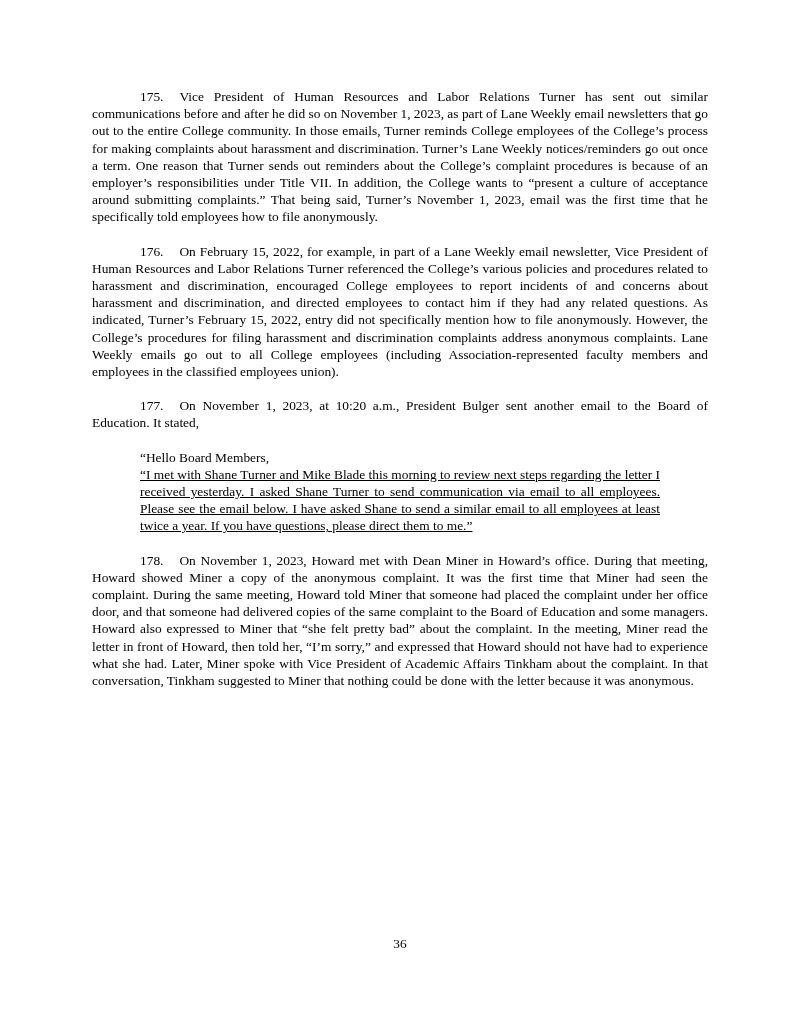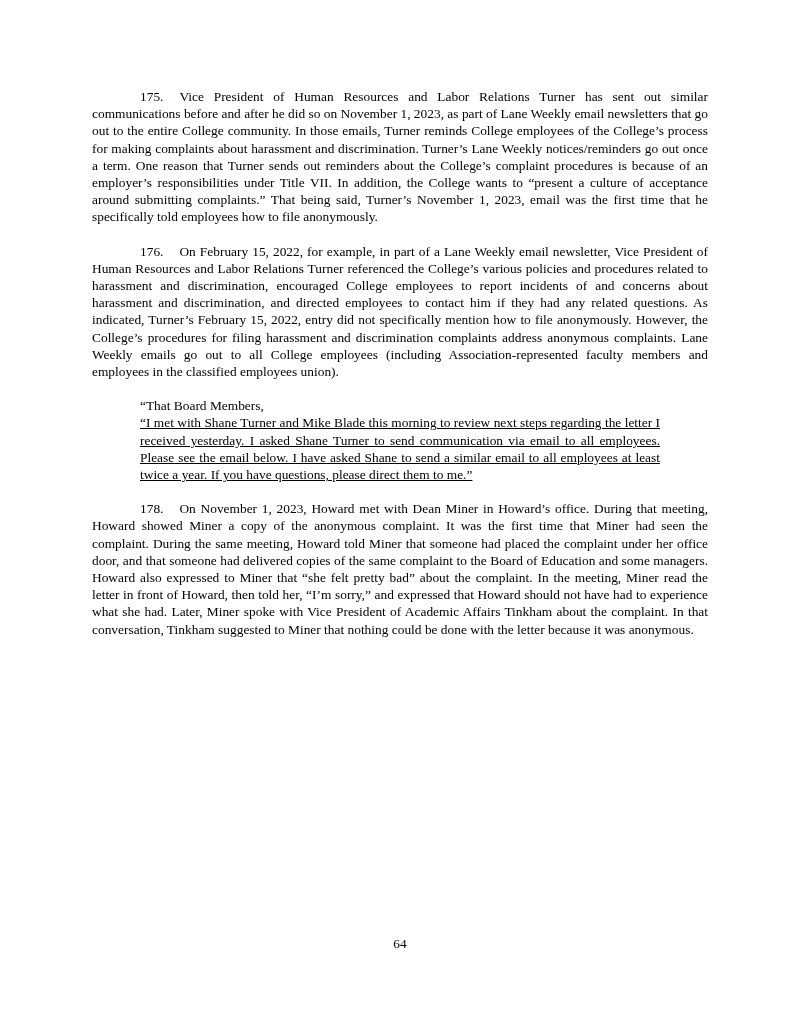--- a/index.html
+++ b/index.html
@@ -56,26 +56,29 @@
 <div class="page">
 
   <p class="para">
     <span class="pnum">175.</span><span class="ptext">Vice President of Human Resources and Labor Relations Turner has sent out similar communications before and after he did so on November 1, 2023, as part of Lane Weekly email newsletters that go out to the entire College community. In those emails, Turner reminds College employees of the College’s process for making complaints about harassment and discrimination. Turner’s Lane Weekly notices/reminders go out once a term. One reason that Turner sends out reminders about the College’s complaint procedures is because of an employer’s responsibilities under Title VII. In addition, the College wants to “present a culture of acceptance around submitting complaints.” That being said, Turner’s November 1, 2023, email was the first time that he specifically told employees how to file anonymously.</span>
   </p>
 
   <p class="para">
     <span class="pnum">176.</span><span class="ptext">On February 15, 2022, for example, in part of a Lane Weekly email newsletter, Vice President of Human Resources and Labor Relations Turner referenced the College’s various policies and procedures related to harassment and discrimination, encouraged College employees to report incidents of and concerns about harassment and discrimination, and directed employees to contact him if they had any related questions. As indicated, Turner’s February 15, 2022, entry did not specifically mention how to file anonymously. However, the College’s procedures for filing harassment and discrimination complaints address anonymous complaints. Lane Weekly emails go out to all College employees (including Association-represented faculty members and employees in the classified employees union).</span>
   </p>
 
+  <p class="para">
+    <span class="pnum">177.</span><span class="ptext">On November 1, 2023, at 10:20 a.m., President Bulger sent another email to the Board of Education. It stated,</span>
+  </p>
 
   <div class="quote">
-    <div class="quote-salutation">“That Board Members,</div>
+    <div class="quote-salutation">“Hello Board Members,</div>
     <div class="quote-body">“I met with Shane Turner and Mike Blade this morning to review next steps regarding the letter I received yesterday. I asked Shane Turner to send communication via email to all employees. Please see the email below. I have asked Shane to send a similar email to all employees at least twice a year. If you have questions, please direct them to me.”</div>
   </div>
 
 
   <p class="para">
     <span class="pnum">178.</span><span class="ptext">On November 1, 2023, Howard met with Dean Miner in Howard’s office. During that meeting, Howard showed Miner a copy of the anonymous complaint. It was the first time that Miner had seen the complaint. During the same meeting, Howard told Miner that someone had placed the complaint under her office door, and that someone had delivered copies of the same complaint to the Board of Education and some managers. Howard also expressed to Miner that “she felt pretty bad” about the complaint. In the meeting, Miner read the letter in front of Howard, then told her, “I’m sorry,” and expressed that Howard should not have had to experience what she had. Later, Miner spoke with Vice President of Academic Affairs Tinkham about the complaint. In that conversation, Tinkham suggested to Miner that nothing could be done with the letter because it was anonymous.</span>
   </p>
 
-  <div class="page-number">64</div>
+  <div class="page-number">36</div>
 
 </div>
 
 </body></html>

